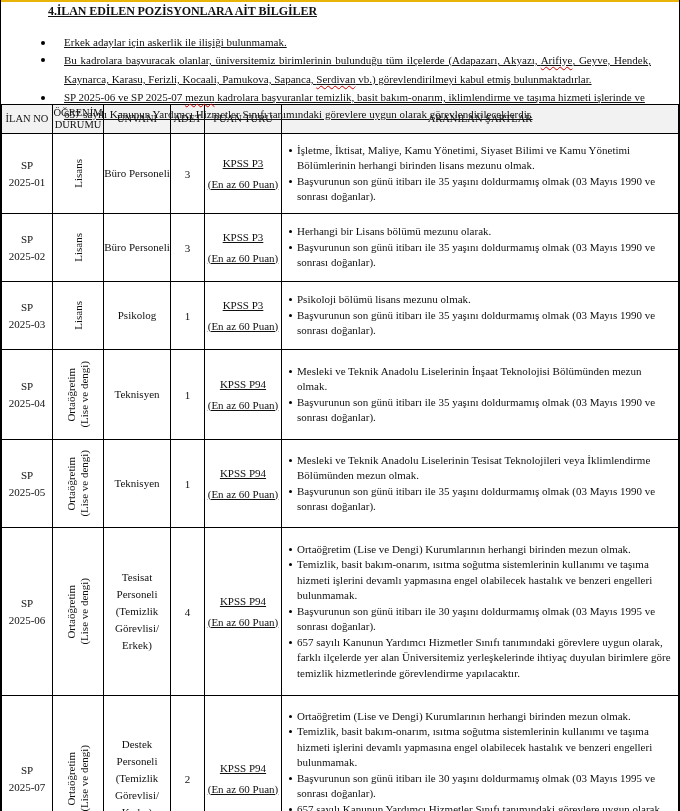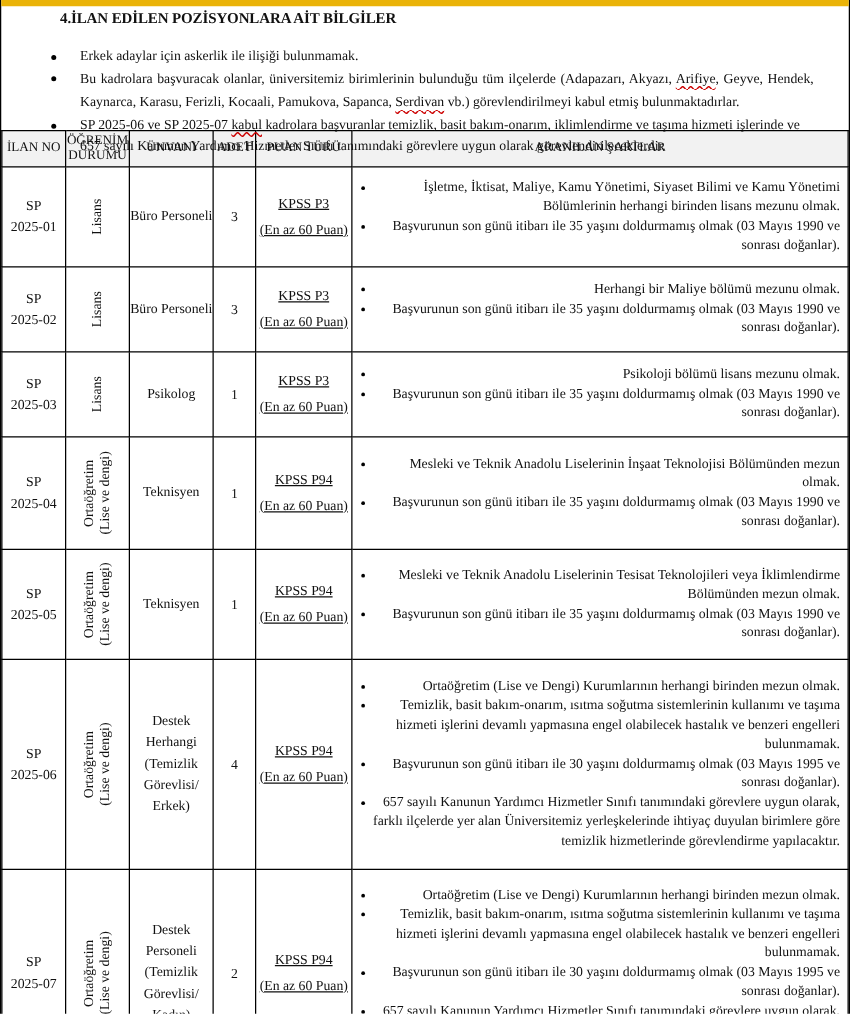--- a/index.html
+++ b/index.html
@@ -3,21 +3,21 @@
 <meta charset="utf-8">
 <style>
   html, body { margin: 0; padding: 0; background: #ffffff; }
   body {
     width: 680px; height: 811px; overflow: hidden;
     font-family: "Liberation Serif", "DejaVu Serif", serif;
     color: #111;
     font-size: 11px;
   }
   .page { position: relative; width: 678px; border-left: 1px solid #000; border-right: 1px solid #000; }
-  .intro { padding: 2px 0 4px 0; height: 104px; box-sizing: border-box; border-top: 5px solid #eab308; }
+  .intro { padding: 2px 0 4px 0; height: 104px; box-sizing: border-box; border-top: 2px solid #eab308; text-decoration: underline; }
   .intro h1 {
     margin: 0 0 3px 47px; font-size: 12px; font-weight: bold; line-height: 14px;
     letter-spacing: -0.1px;
   }
   .intro ul { list-style: none; margin: 16px; padding: 0; }
   .intro li { position: relative; padding-left: 47px; padding-right: 12px; line-height: 19px; font-size: 11px; }
   .intro li.tight { line-height: 17px; }
   .intro li .dot {
     position: absolute; left: 24px; top: 7px; width: 4px; height: 4px; border-radius: 50%; background: #000;
   }
@@ -27,21 +27,21 @@
   table { border-collapse: collapse; width: 678px; table-layout: fixed; }
   th, td { border: 1px solid #000; padding: 0; font-weight: normal; }
   th { background: #f2f2f2; font-size: 10.5px; line-height: 12px; height: 28px; text-align: center; vertical-align: middle; }
   td { font-size: 11px; line-height: 16px; vertical-align: middle; text-align: center; }
   col.c1 { width: 51px; } col.c2 { width: 51px; } col.c3 { width: 67px; }
   col.c4 { width: 34px; } col.c5 { width: 77px; } col.c6 { width: auto; }
 
   .rot-wrap { display: flex; align-items: center; justify-content: center; height: 100%; }
   .rot { writing-mode: vertical-rl; transform: rotate(180deg); line-height: 13px; font-size: 11px; white-space: nowrap; text-align: center; }
 
-  td.req { text-align: right; vertical-align: middle; padding: 4px 6px 4px 6px; }
+  td.req { text-align: left; vertical-align: middle; padding: 4px 6px 4px 6px; }
   td.req ul { list-style: none; margin: 0; padding: 0; }
   td.req li { position: relative; padding-left: 9px; line-height: 15.5px; }
   td.req li::before {
     content: ""; position: absolute; left: 1px; top: 6px; width: 3px; height: 3px; border-radius: 50%; background: #000;
   }
   tr.r1 td { height: 71px; } tr.r2 td { height: 59px; } tr.r3 td { height: 59px; }
   tr.r4 td { height: 81px; } tr.r5 td { height: 79px; } tr.r6 td { height: 159px; } tr.r7 td { height: 157px; }
   .multi { line-height: 17px; }
   .score { line-height: 21px; text-decoration: underline; }
 </style>
@@ -55,21 +55,21 @@
       <li class="tight">
         <span class="dot"></span>
         <span>Erkek adaylar için askerlik ile ilişiği bulunmamak.</span>
       </li>
       <li class="just">
         <span class="dot"></span>
         <span>Bu kadrolara başvuracak olanlar, üniversitemiz birimlerinin bulunduğu tüm ilçelerde (Adapazarı, Akyazı, <span class="squig">Arifiye</span>, Geyve, Hendek, Kaynarca, Karasu, Ferizli, Kocaali, Pamukova, Sapanca, <span class="squig">Serdivan</span> vb.) görevlendirilmeyi kabul etmiş bulunmaktadırlar.</span>
       </li>
       <li class="tight">
         <span class="dot"></span>
-        <span>SP 2025-06 ve SP 2025-07 <span class="squig">kabul</span> kadrolara başvuranlar temizlik, basit bakım-onarım, iklimlendirme ve taşıma hizmeti işlerinde ve 657 sayılı Kanunun Yardımcı Hizmetler Sınıfı tanımındaki görevlere uygun olarak görevlendirileceklerdir.</span>
+        <span>SP 2025-06 ve SP 2025-07 <span class="squig">mezun</span> kadrolara başvuranlar temizlik, basit bakım-onarım, iklimlendirme ve taşıma hizmeti işlerinde ve 657 sayılı Kanunun Yardımcı Hizmetler Sınıfı tanımındaki görevlere uygun olarak görevlendirileceklerdir.</span>
       </li>
     </ul>
   </div>
 
   <table>
     <colgroup>
       <col class="c1">
         <col class="c2">
         <col class="c3">
         <col class="c4">
@@ -116,21 +116,21 @@
             </div>
           </td>
     <td><span class="multi">Büro Personeli</span></td>
     <td><span>3</span></td>
     <td>
       <div class="score">KPSS P3</div>
       <div class="score">(En az 60 Puan)</div>
     </td>
     <td class="req">
             <ul>
-              <li>Herhangi bir Maliye bölümü mezunu olmak.</li>
+              <li>Herhangi bir Lisans bölümü mezunu olarak.</li>
               <li>Başvurunun son günü itibarı ile 35 yaşını doldurmamış olmak (03 Mayıs 1990 ve sonrası doğanlar).</li>
             </ul>
           </td>
   </tr>
 
   <tr class="r3">
     <td><span class="multi">SP<br>2025-03</span></td>
     <td>
             <div class="rot-wrap">
               <span class="rot">Lisans</span>
@@ -192,21 +192,21 @@
           </td>
   </tr>
 
   <tr class="r6">
     <td><span class="multi">SP<br>2025-06</span></td>
     <td>
             <div class="rot-wrap">
               <span class="rot">Ortaöğretim<br>(Lise ve dengi)</span>
             </div>
           </td>
-    <td><span class="multi">Destek Herhangi (Temizlik Görevlisi/ Erkek)</span></td>
+    <td><span class="multi">Tesisat Personeli (Temizlik Görevlisi/ Erkek)</span></td>
     <td><span>4</span></td>
     <td>
       <div class="score">KPSS P94</div>
       <div class="score">(En az 60 Puan)</div>
     </td>
     <td class="req">
             <ul>
               <li>Ortaöğretim (Lise ve Dengi) Kurumlarının herhangi birinden mezun olmak.</li>
               <li>Temizlik, basit bakım-onarım, ısıtma soğutma sistemlerinin kullanımı ve taşıma hizmeti işlerini devamlı yapmasına engel olabilecek hastalık ve benzeri engelleri bulunmamak.</li>
               <li>Başvurunun son günü itibarı ile 30 yaşını doldurmamış olmak (03 Mayıs 1995 ve sonrası doğanlar).</li>

